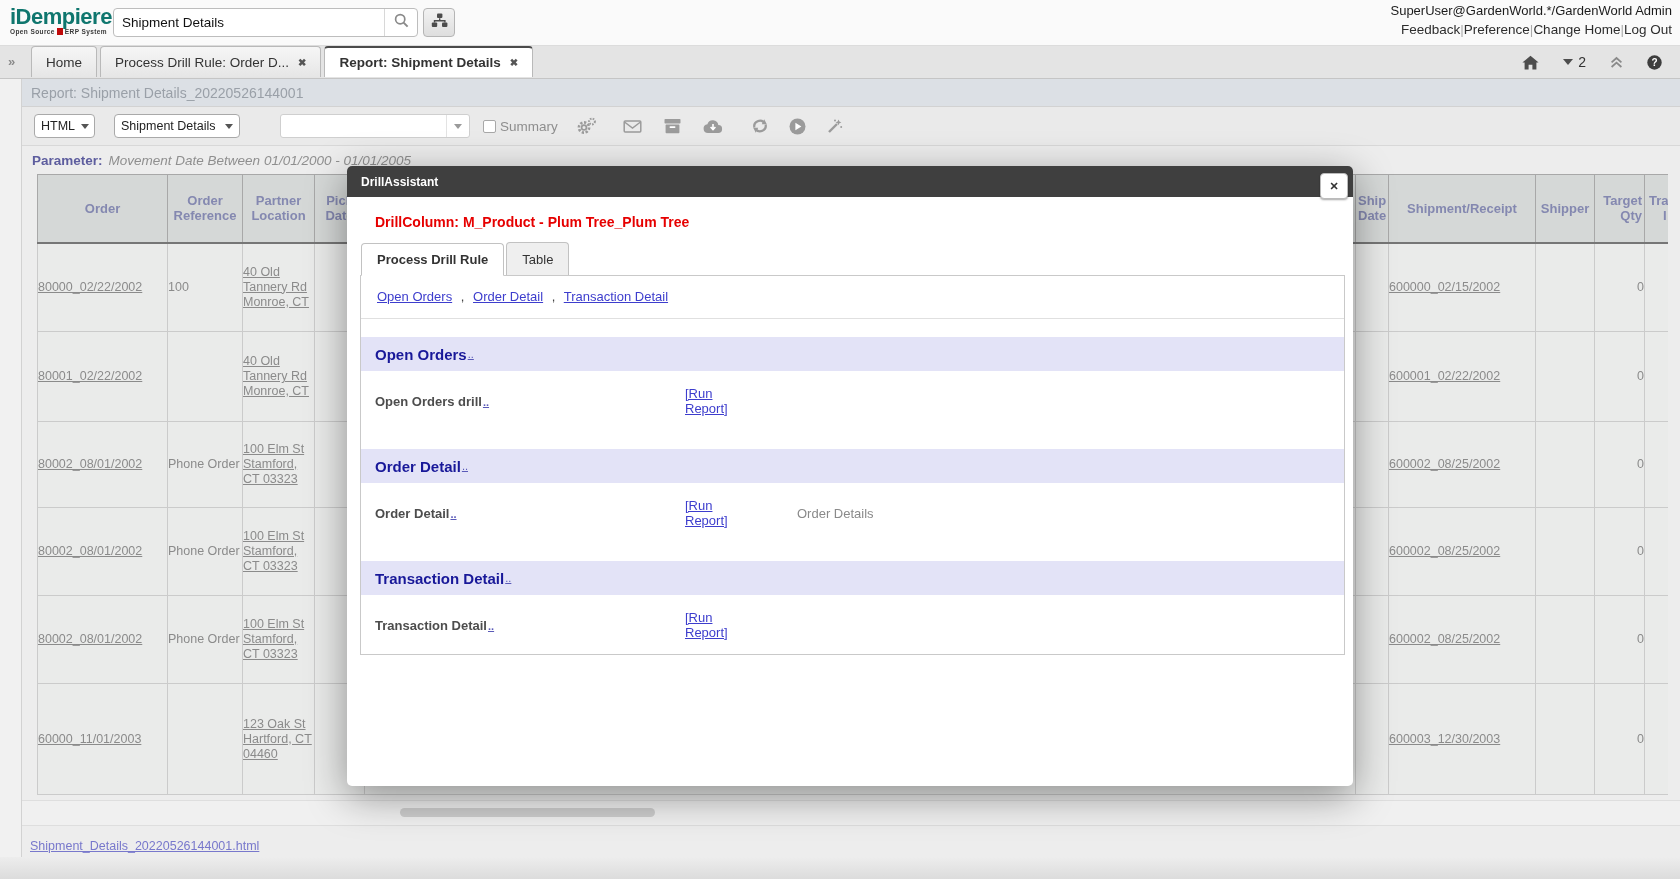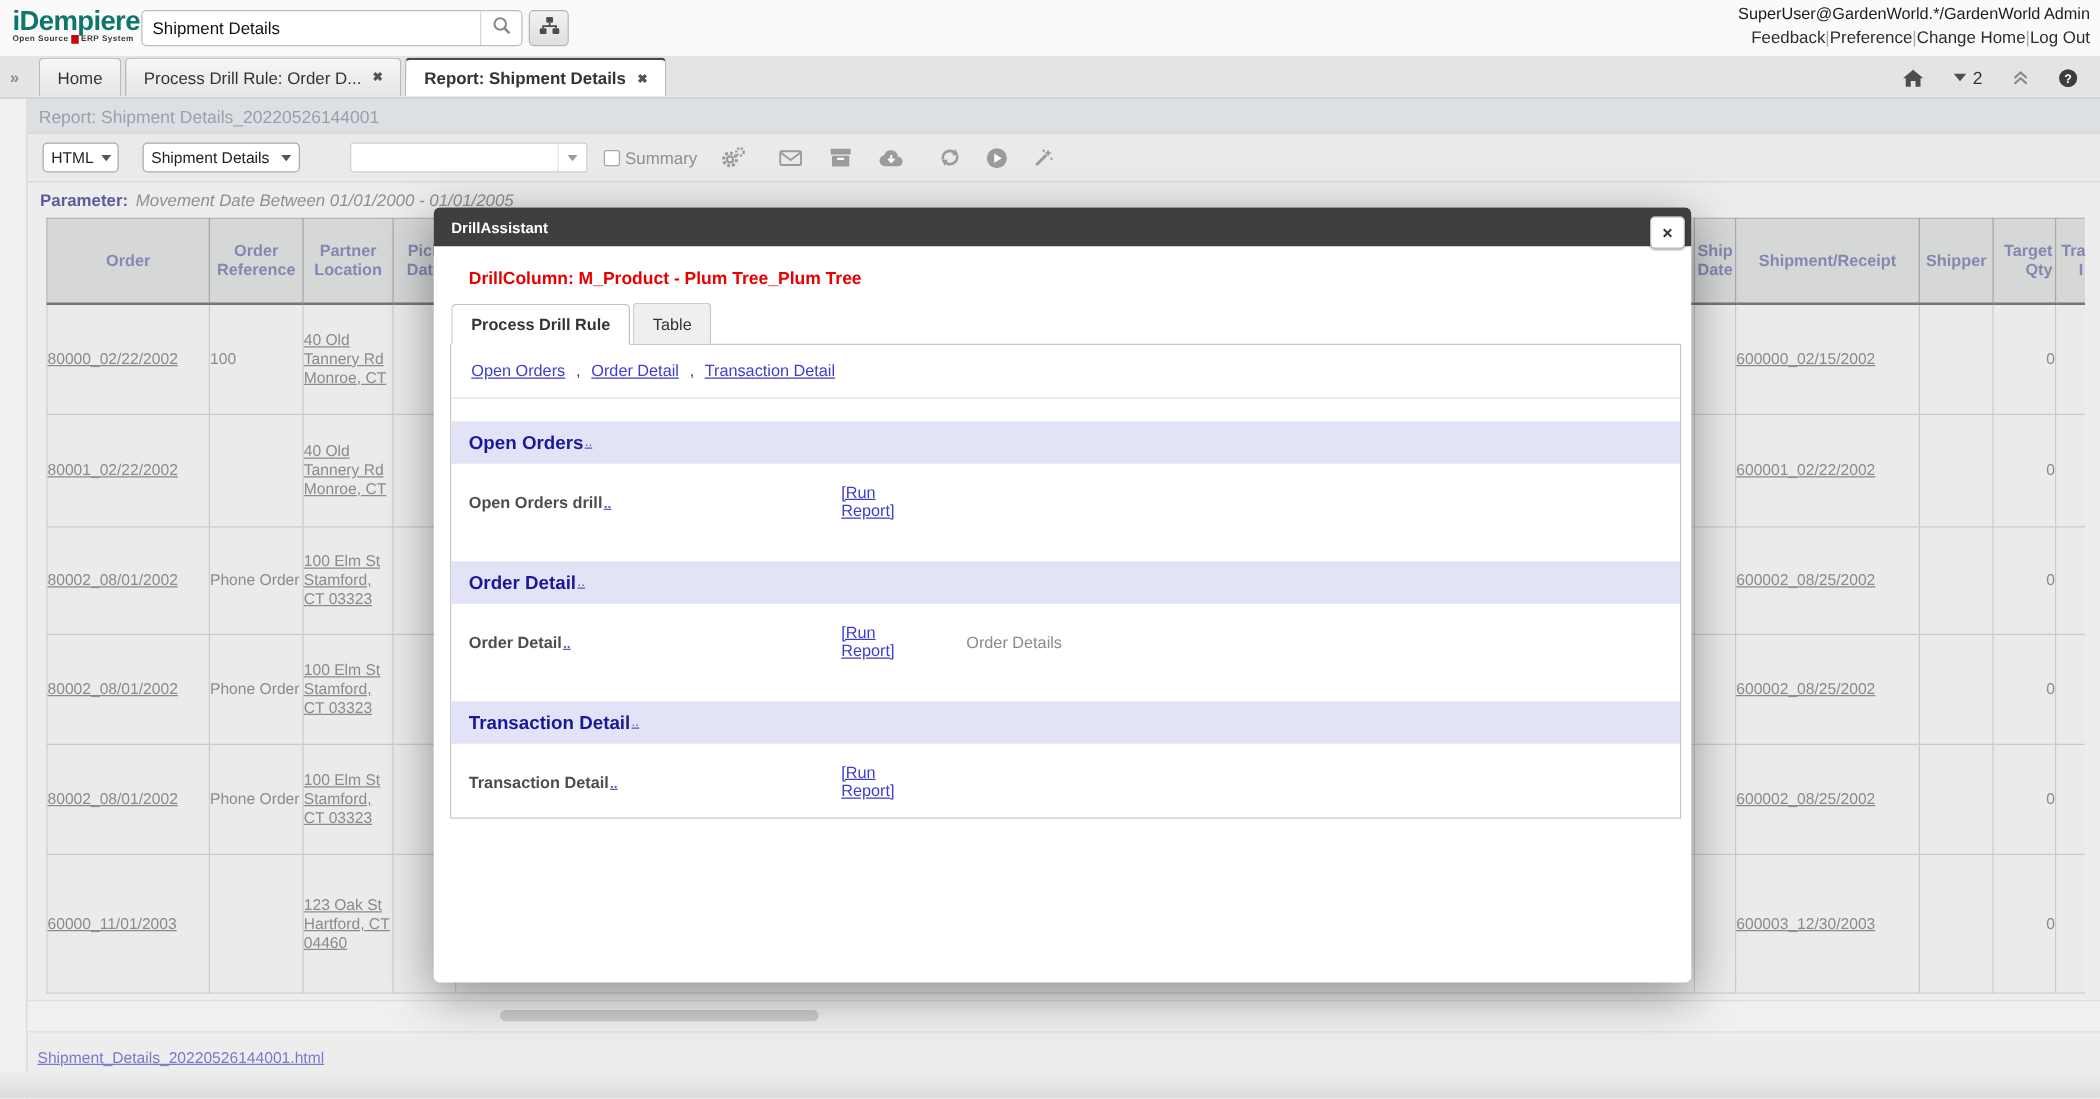--- a/index.html
+++ b/index.html
@@ -100,21 +100,21 @@
   .dtab{box-sizing:border-box;height:33px;padding:0 15px;display:flex;align-items:center;font-size:13px;color:#333;
     border:1px solid #c2c2c2;border-bottom:none;border-radius:4px 4px 0 0;background:#efefef;margin-right:2px;cursor:pointer;}
   .dtab.active{background:#fff;font-weight:bold;position:relative;z-index:2;margin-bottom:-1px;border-bottom:1px solid #fff;}
   .dpanel{border:1px solid #c9c9c9;background:#fff;position:relative;z-index:1;}
   .linksrow{padding:13px 16px 14px;border-bottom:1px solid #e0e0e0;font-size:13px;color:#555;}
   .linksrow a{color:#3d3dcd;text-decoration:underline;cursor:pointer;}
   .linksrow .comma{color:#444;margin:0 5px;}
   .band{margin-top:18px;height:34px;background:#e3e3f7;display:flex;align-items:center;padding-left:14px;}
   .band .btitle{font-size:15px;font-weight:bold;color:#181899;}
   .dots{font-size:11px;color:#5a5ab8;text-decoration:underline;cursor:pointer;margin-left:1px;}
-  .rulerow{display:flex;align-items:center;padding:15px 14px 15px;}
+  .rulerow{display:flex;align-items:center;padding:15px 14px 15px;gap:12px;}
   .rulelabel{width:298px;font-size:13px;font-weight:bold;color:#4d4d4d;}
   .runcell{width:55px;font-size:13px;line-height:15px;}
   .runcell a{color:#3d3dcd;text-decoration:underline;cursor:pointer;}
   .ruledesc{margin-left:45px;font-size:13px;color:#8a8a8a;}
 </style>
 </head>
 <body>
 
 <div class="screen">
 

